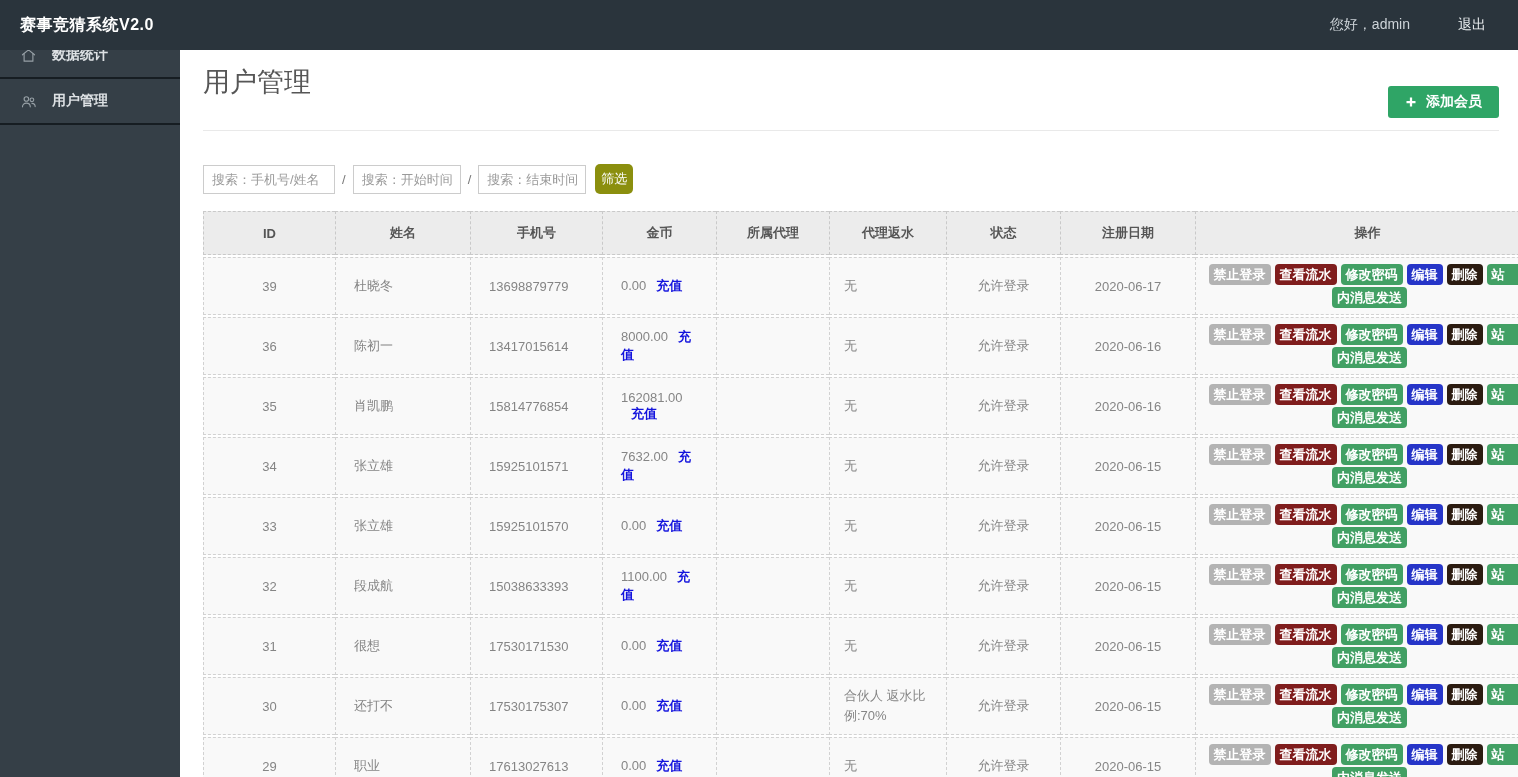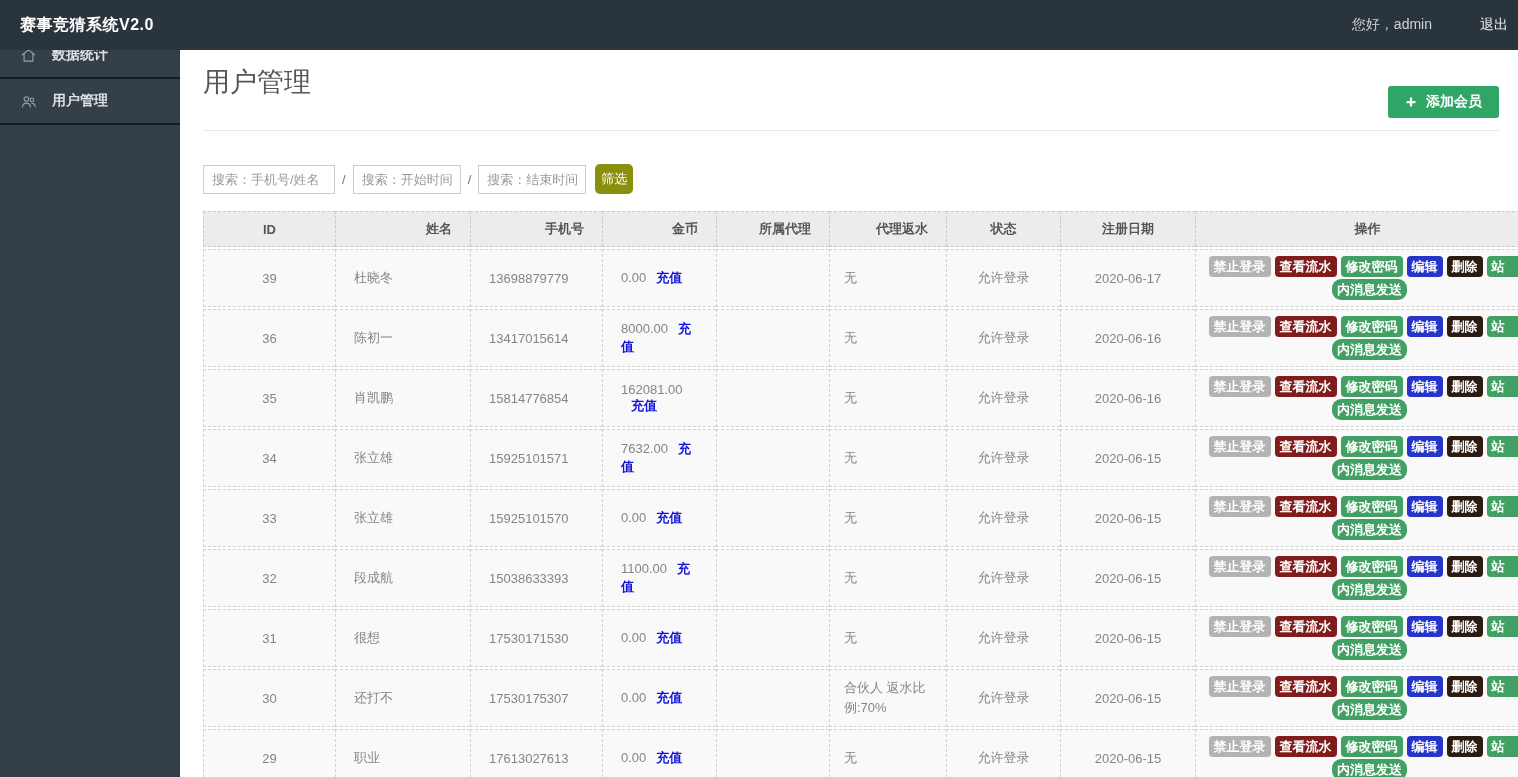--- a/index.html
+++ b/index.html
@@ -11,21 +11,21 @@
     font-family:"Liberation Sans","DejaVu Sans",sans-serif;
   }
   
   .topbar{
     position:absolute; top:0; left:0; width:1518px; height:50px;
     background:#2a343c; color:#fff;
     display:flex; align-items:center; justify-content:space-between;
     z-index:10;
   }
   .topbar .brand{ padding-left:20px; font-size:16px; font-weight:bold; letter-spacing:.5px;}
-  .topbar .right{ display:flex; align-items:flex-end; padding-right:10px;margin-left:20px;}
+  .topbar .right{ display:flex; align-items:flex-end; padding-right:32px;margin-left:20px;}
   .topbar .greeting{ color:#ced4d9; font-size:14px; }
   .topbar .logout{ color:#eef1f3; font-size:14px; margin-left:48px; cursor:pointer; text-decoration:none;}
   
   .sidebar{
     position:absolute; top:33px; left:0; bottom:0; width:180px;
     background:#353f47;
   }
   .menu-group{ border-bottom:2px solid #161d22; }
   .menu-item{
     display:flex; align-items:center; height:44px; padding-left:20px;
@@ -74,21 +74,21 @@
   
   .table-wrap{ margin-top:15px; width:1315px; overflow:hidden; }
   table{
     width:1337px; table-layout:fixed;
     border-collapse:separate; border-spacing:0 2px;
     font-size:13px;
   }
   th{
     background:#ececec; color:#555; font-weight:bold; height:34px;
     border-top:1px dashed #c9c9c9; border-bottom:1px dashed #c9c9c9;
-    border-left:1px dashed #c9c9c9; text-align:right; padding:4px 18px;
+    border-left:1px dashed #c9c9c9; text-align:center; padding:12px 18px;
   }
   th:last-child{ border-right:1px dashed #c9c9c9; }
   td{
     background:#f9f9f9; color:#858585; height:52px;
     border-top:1px dashed #d2d2d2; border-bottom:1px dashed #d2d2d2;
     border-left:1px dashed #d2d2d2; padding:8px 18px; text-align:left;
     vertical-align:middle;
   }
   td:last-child{ border-right:1px dashed #d2d2d2; }
   th.center, td.center{ text-align:center; padding:8px 4px; }
@@ -99,21 +99,21 @@
     display:inline-block; color:#fff; font-size:13px; font-weight:bold;
     padding:2px 5px; border-radius:4px; margin:0 2px; cursor:pointer;
     text-decoration:none; line-height:17px; white-space:nowrap;
   }
   .btn.gray { background:#b3b3b3; }
   .btn.olive{ background:#7f1d1d; }
   .btn.green{ background:#42a064; }
   .btn.blue { background:#2635c8; }
   .btn.dark { background:#2b1b10; }
   .btn.frag1{ padding-right:28px; border-radius:4px 0 0 4px; margin-right:0;}
-  .btn.frag2{ border-radius:9px; }
+  .btn.frag2{ border-radius:4px; }
 </style>
 </head>
 <body>
 
 <div class="topbar">
   <div class="brand">赛事竞猜系统V2.0</div>
   <div class="right">
     <span class="greeting">您好，admin</span>
     <a class="logout">退出</a>
   </div>

